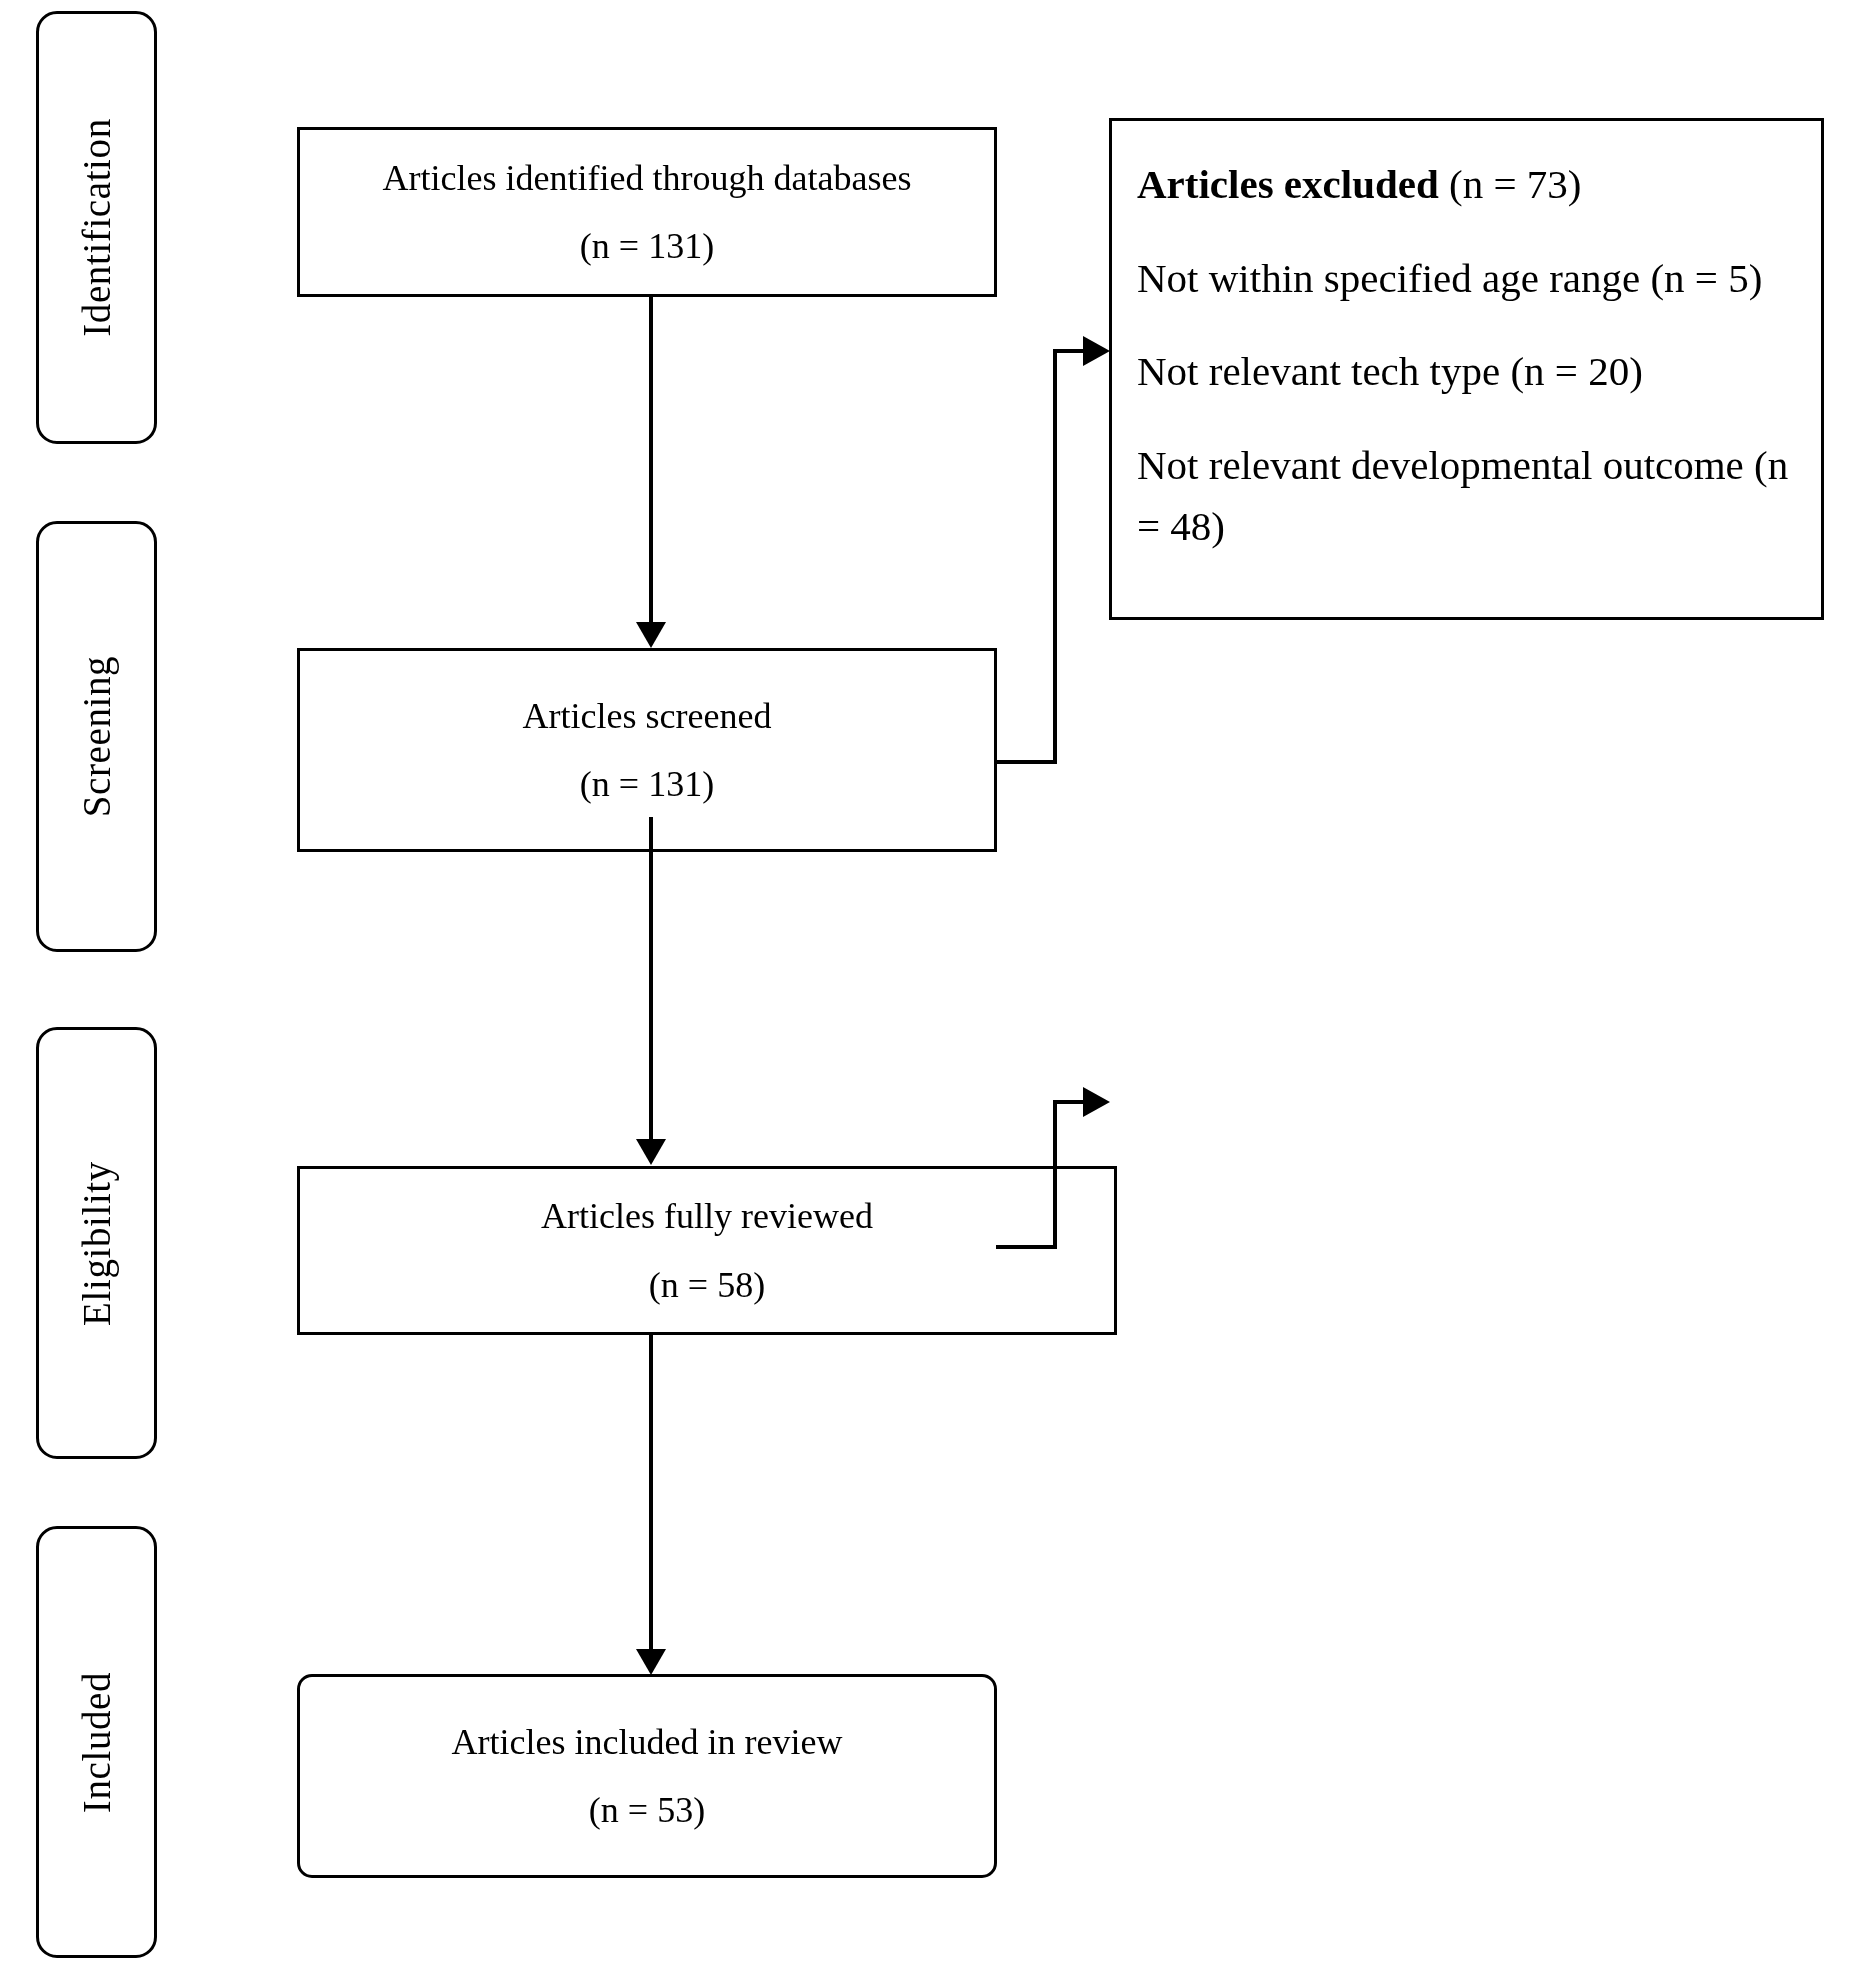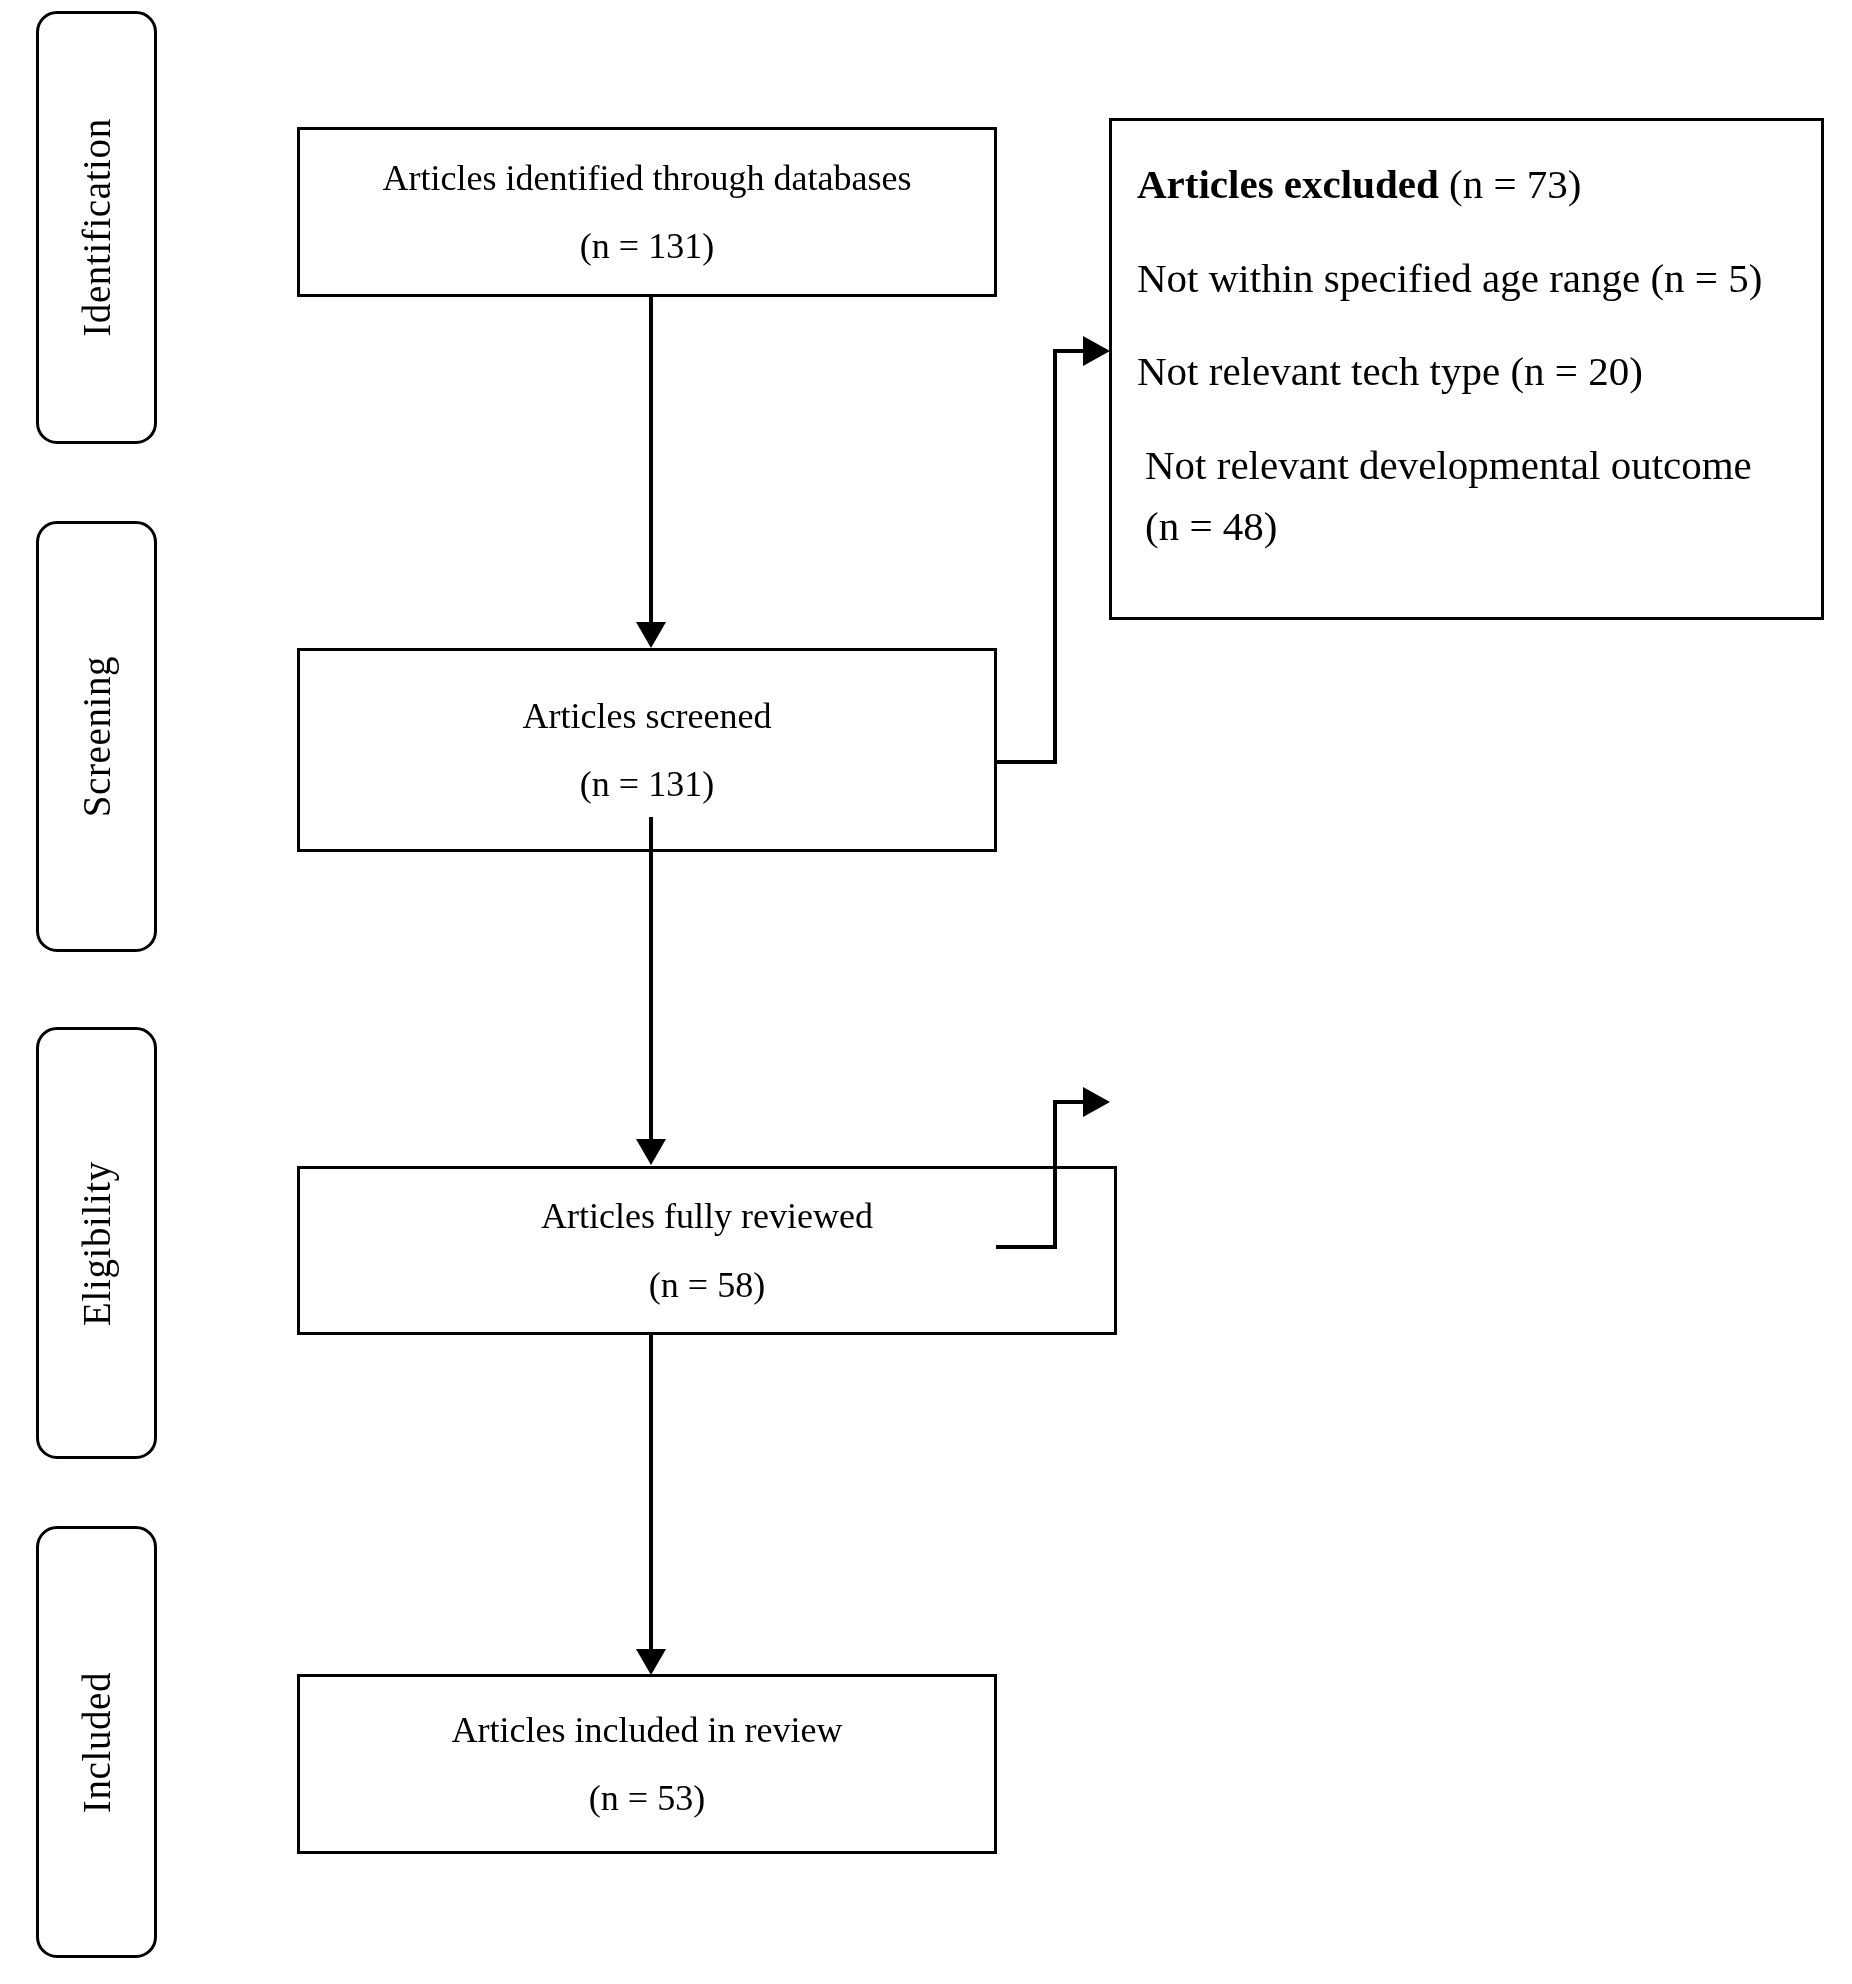--- a/index.html
+++ b/index.html
@@ -59,21 +59,21 @@
     border: 3.1px solid #000000;
     background: #ffffff;
     padding: 33px 25px 25px 25px;
     font-size: 41px;
     line-height: 1.48;
     text-align: left;
   }
   .excl-box p {
     margin: 0 0 33px 0;
   }
-  .excl-box p:last-child { margin-bottom: 0; margin-left: 8px; }
+  .excl-box p:last-child { margin-bottom: 0; }
   .excl-box .hdr { font-weight: bold; }
 
   
   .vline {
     position: absolute;
     background: #000000;
     width: 3.8px;
   }
   .hline {
     position: absolute;
@@ -126,21 +126,21 @@
   <div class="flow-box" style="left:297px; top:648px; width:700px; height:204px;">
     <div>Articles screened</div>
     <div class="line2">(n = 131)</div>
   </div>
 
   <div class="flow-box" style="left:297px; top:1166px; width:820px; height:169px;">
     <div>Articles fully reviewed</div>
     <div class="line2">(n = 58)</div>
   </div>
 
-  <div class="flow-box" style="left:297px; top:1674px; width:700px; height:180px;">
+  <div class="flow-box" style="left:297px; top:1674px; width:700px; height:204px;border-radius:15px;">
     <div>Articles included in review</div>
     <div class="line2">(n = 53)</div>
   </div>
 
   <div class="excl-box" style="left:1109px; top:118px; width:715px; height:502px;">
     <p><span class="hdr">Articles excluded</span><span> (n = 73)</span></p>
     <p>Not within specified age range (n = 5)</p>
     <p>Not relevant tech type (n = 20)</p>
     <p>Not relevant developmental outcome (n = 48)</p>
   </div>

